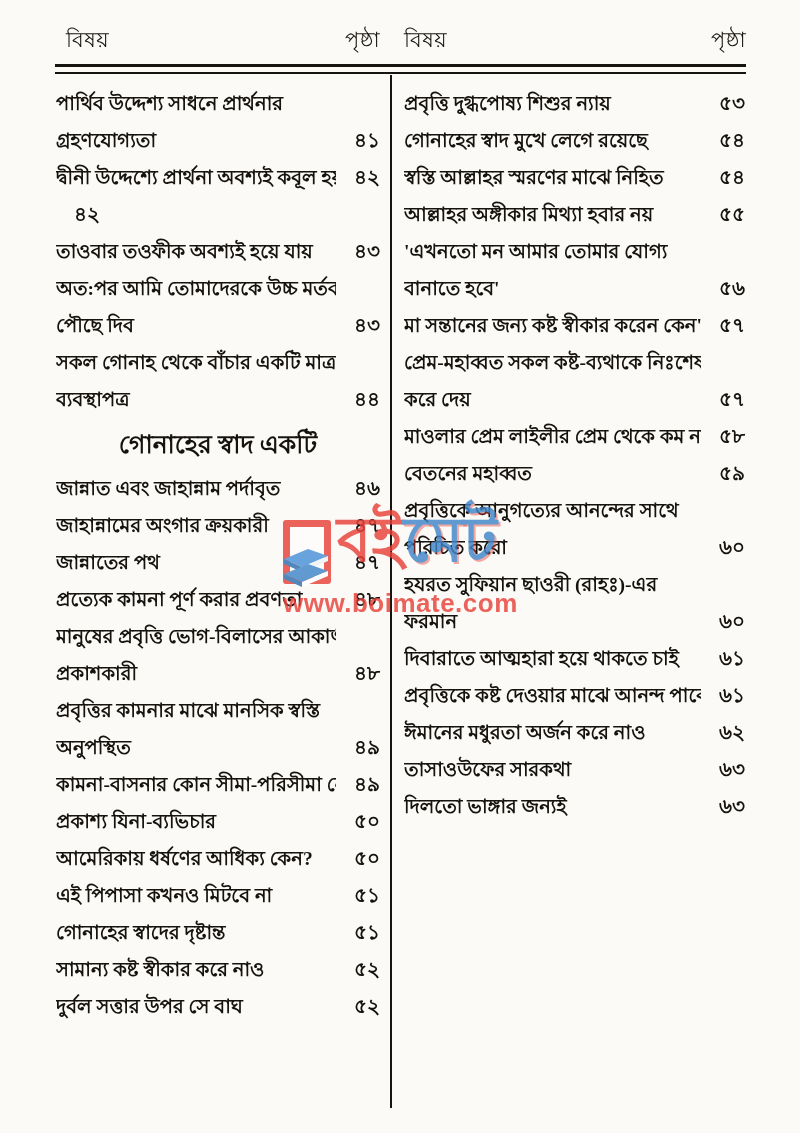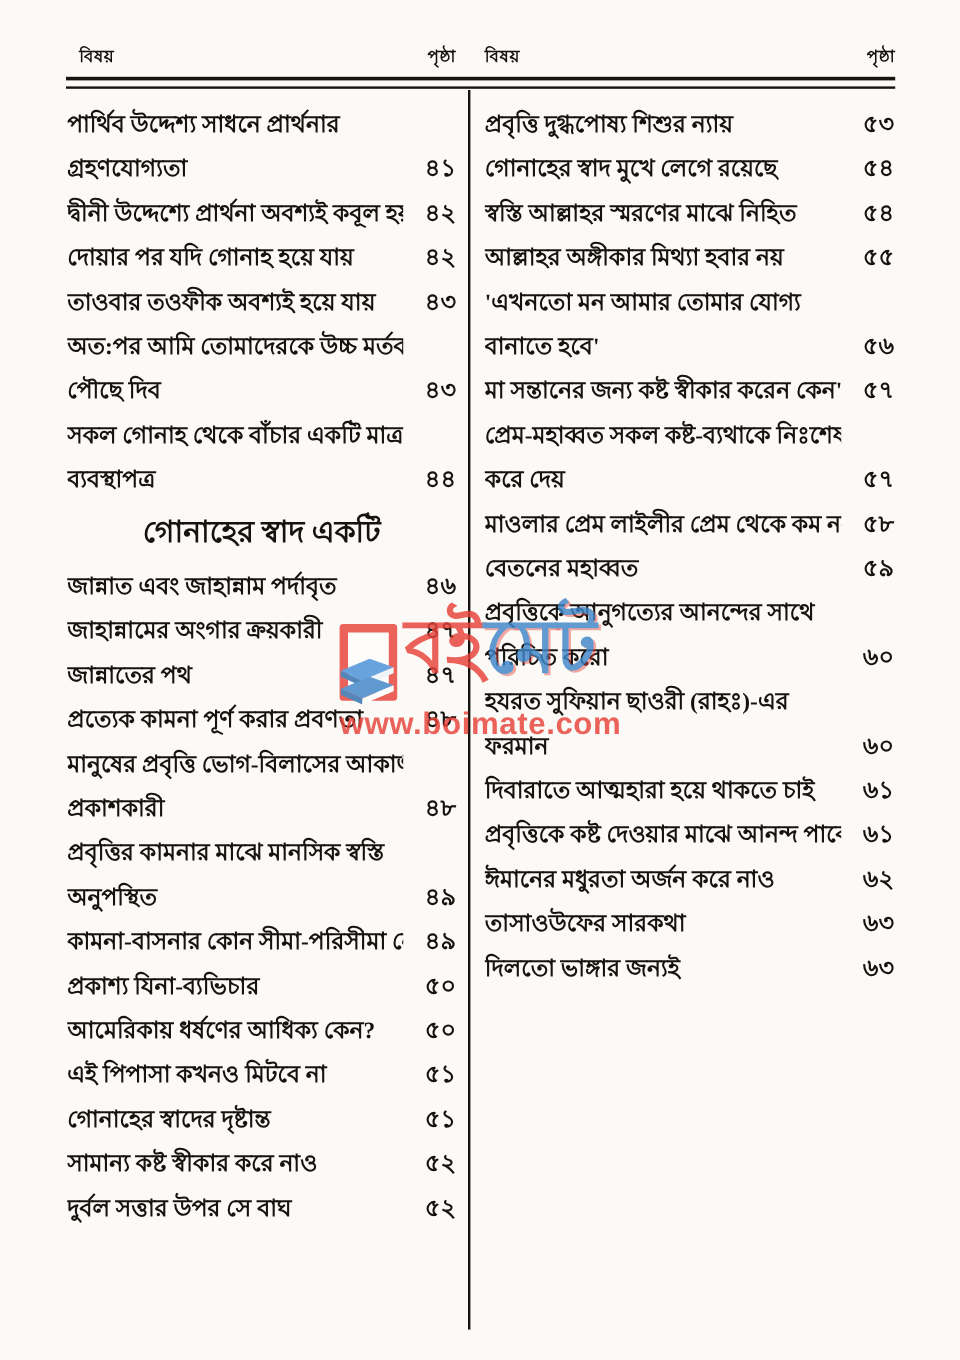--- a/index.html
+++ b/index.html
@@ -5,21 +5,21 @@
   html,body{margin:0;padding:0;}
   body{
     width:800px;height:1133px;position:relative;overflow:hidden;
     background:#fbfaf6;
     font-family:"Liberation Serif","DejaVu Serif",serif;
     color:#16130f;
   }
   .page{position:absolute;inset:0;}
   
   .hdr-label{
-    position:absolute;top:36px;font-size:14px;font-weight:bold;
+    position:absolute;top:24px;font-size:21px;font-weight:normal;
     letter-spacing:.5px;
   }
   #hdr-subj-l{left:66px;}
   #hdr-page-l{left:328px;width:52px;text-align:right;}
   #hdr-subj-r{left:404px;}
   #hdr-page-r{left:694px;width:52px;text-align:right;}
   .double-rule{
     position:absolute;left:55px;top:64px;width:691px;height:5px;
     border-top:3px solid #17140f;border-bottom:2px solid #17140f;
   }
@@ -87,21 +87,20 @@
       </div>
       <div class="toc-row">
         <span class="t">গ্রহণযোগ্যতা</span>
         <span class="p">৪১</span>
       </div>
       <div class="toc-row">
         <span class="t">দ্বীনী উদ্দেশ্যে প্রার্থনা অবশ্যই কবূল হয়</span>
         <span class="p">৪২</span>
       </div>
       <div class="toc-row">
-        <span class="t">দোয়ার পর যদি গোনাহ হয়ে যায়</span>
         <span class="p">৪২</span>
       </div>
       <div class="toc-row">
         <span class="t">তাওবার তওফীক অবশ্যই হয়ে যায়</span>
         <span class="p">৪৩</span>
       </div>
       <div class="toc-row">
         <span class="t">অত:পর আমি তোমাদেরকে উচ্চ মর্তবায়</span>
         <span class="p"></span>
       </div>

